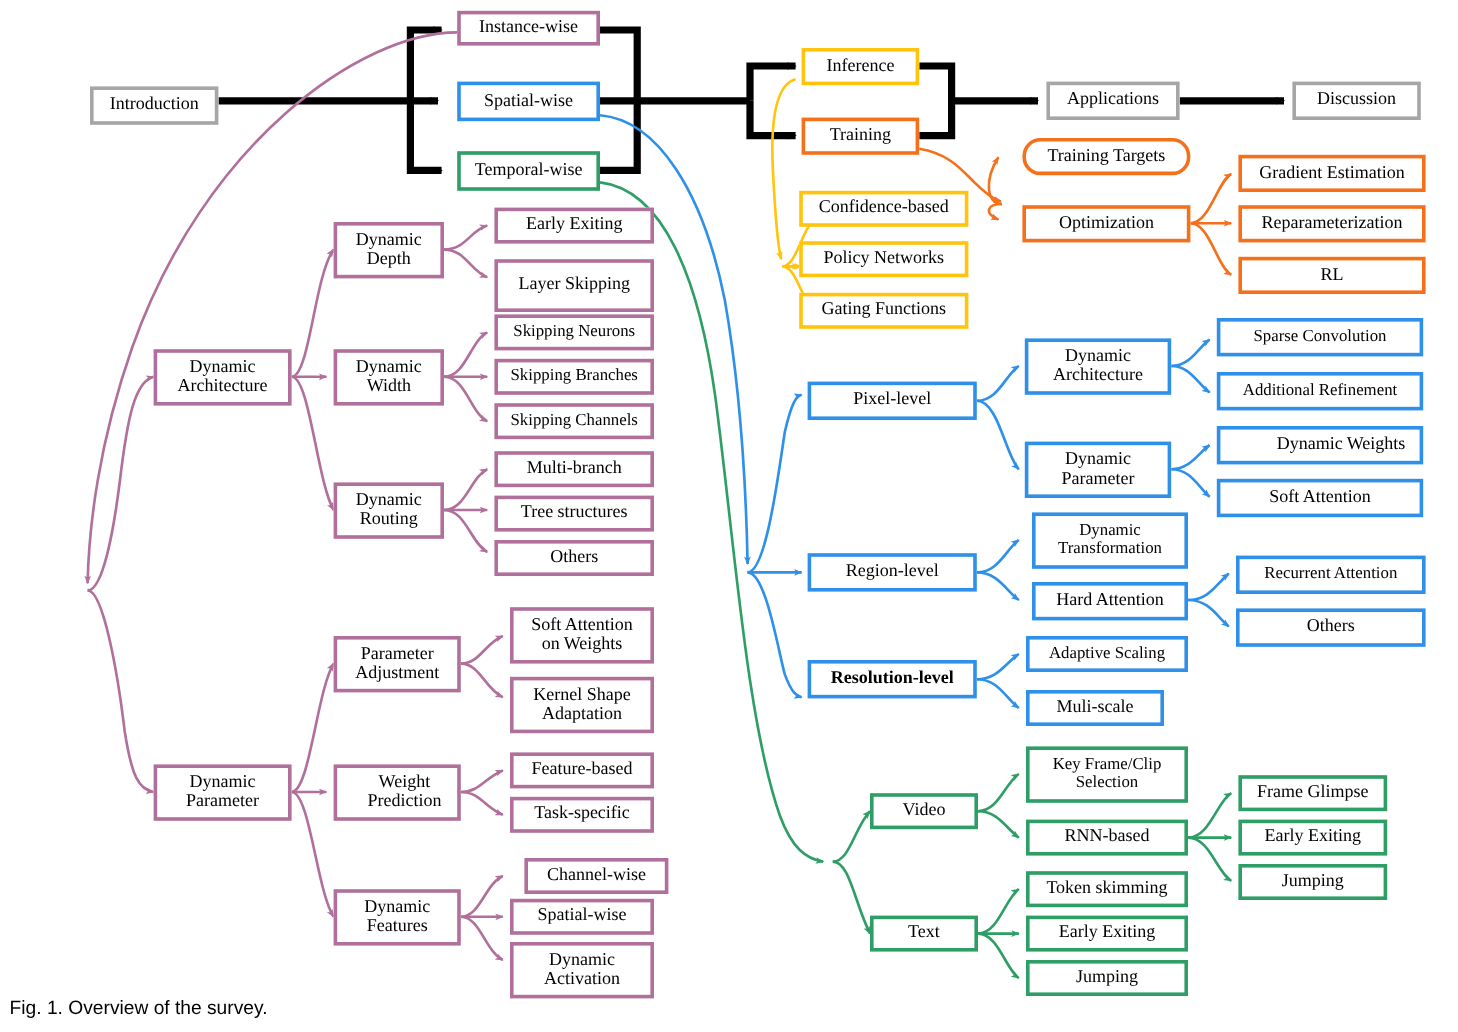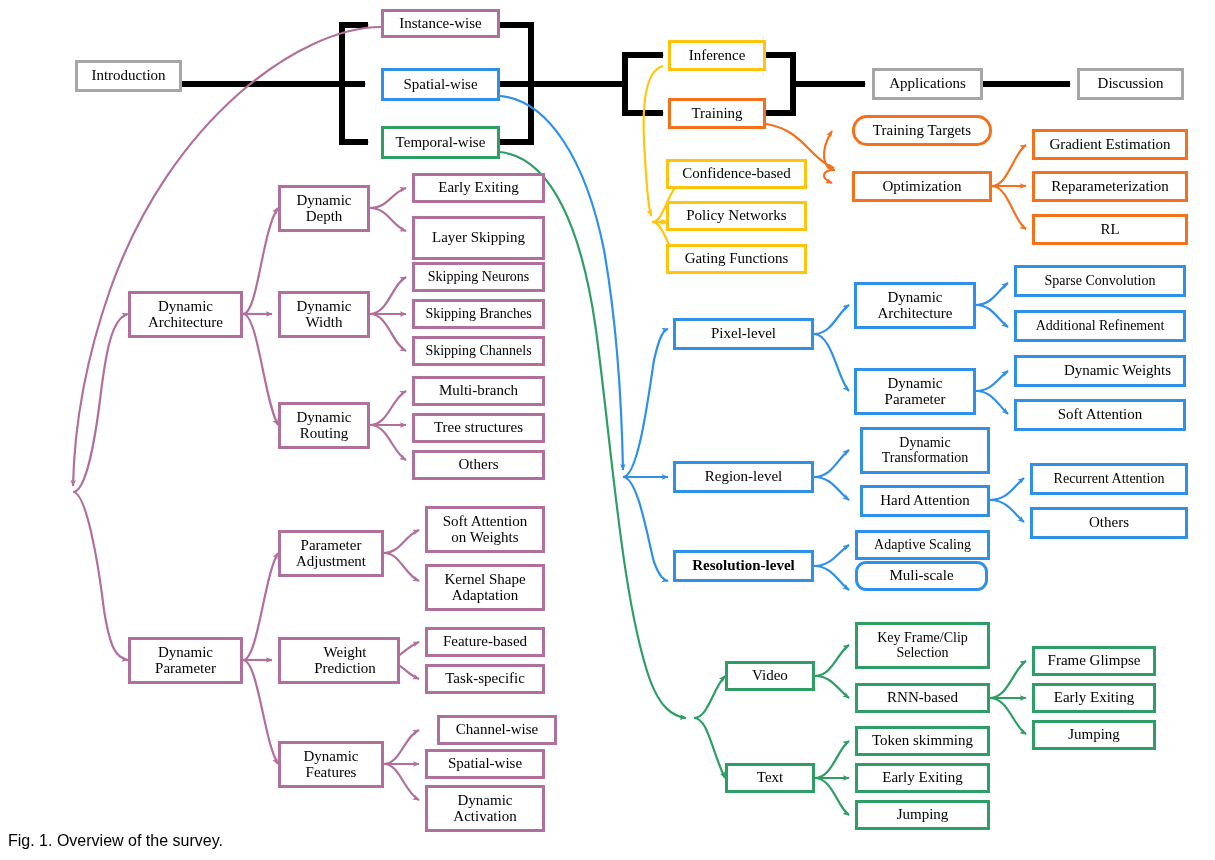--- a/index.html
+++ b/index.html
@@ -162,21 +162,21 @@
         <path d="M835,170 C822,170 820,150 832,131" marker-end="url(#ahOrange)"></path>
         <path d="M835,170 C822,170 820,178 832,183" marker-end="url(#ahOrange)"></path>
 
         <path d="M992,186 C1008,186 1014,152 1026,145" marker-end="url(#ahOrange)"></path>
         <path d="M992,186 L1026,186" marker-end="url(#ahOrange)"></path>
         <path d="M992,186 C1008,186 1014,222 1026,229" marker-end="url(#ahOrange)"></path>
       </g>
     </g>
   </svg>
 
-  <div class="node c-grey fs15" style="left:75px;top:60px;width:107px;height:32px;">
+  <div class="node c-grey fs15" style="left:75px;top:72px;width:107px;height:32px;">
     <span>Introduction</span>
     </div>
 
   <div class="node c-purple fs15" style="left:381px;top:9px;width:119px;height:29px;">
     <span>Instance-wise</span>
     </div>
 
   <div class="node c-blue fs15" style="left:381px;top:68px;width:119px;height:33px;">
     <span>Spatial-wise</span>
     </div>
@@ -281,21 +281,21 @@
     </div>
   <div class="node c-purple fs15" style="left:425px;top:506px;width:120px;height:47px;">
     <span style="white-space:pre-line;">Soft Attention
 on Weights</span>
     </div>
   <div class="node c-purple fs15" style="left:425px;top:564px;width:120px;height:47px;">
     <span style="white-space:pre-line;">Kernel Shape
 Adaptation</span>
     </div>
 
-  <div class="node c-purple fs15" style="left:278px;top:637px;width:122px;height:47px;padding-left:12px;">
+  <div class="node c-purple fs15" style="left:278px;top:637px;width:106px;height:47px;padding-left:12px;">
     <span style="white-space:pre-line;">Weight
 Prediction</span>
     </div>
   <div class="node c-purple fs15" style="left:425px;top:627px;width:120px;height:30px;">
     <span>Feature-based</span>
     </div>
   <div class="node c-purple fs15" style="left:425px;top:664px;width:120px;height:30px;">
     <span>Task-specific</span>
     </div>
 
@@ -355,21 +355,21 @@
   <div class="node c-blue fs15" style="left:1030px;top:507px;width:158px;height:32px;">
     <span>Others</span>
     </div>
 
   <div class="node c-blue fs15" style="left:673px;top:550px;width:141px;height:32px;font-weight:bold;">
     <span>Resolution-level</span>
     </div>
   <div class="node c-blue fs14" style="left:855px;top:530px;width:135px;height:30px;">
     <span>Adaptive Scaling</span>
     </div>
-  <div class="node c-blue fs15" style="left:855px;top:561px;width:133px;height:30px;border-radius:11px;">
+  <div class="node c-blue fs15" style="left:855px;top:575px;width:115px;height:30px;">
     <span>Muli-scale</span>
     </div>
 
   <div class="node c-green fs15" style="left:725px;top:661px;width:90px;height:30px;">
     <span>Video</span>
     </div>
   <div class="node c-green fs14" style="left:855px;top:622px;width:135px;height:47px;">
     <span style="white-space:pre-line;">Key Frame/Clip
 Selection</span>
     </div>

